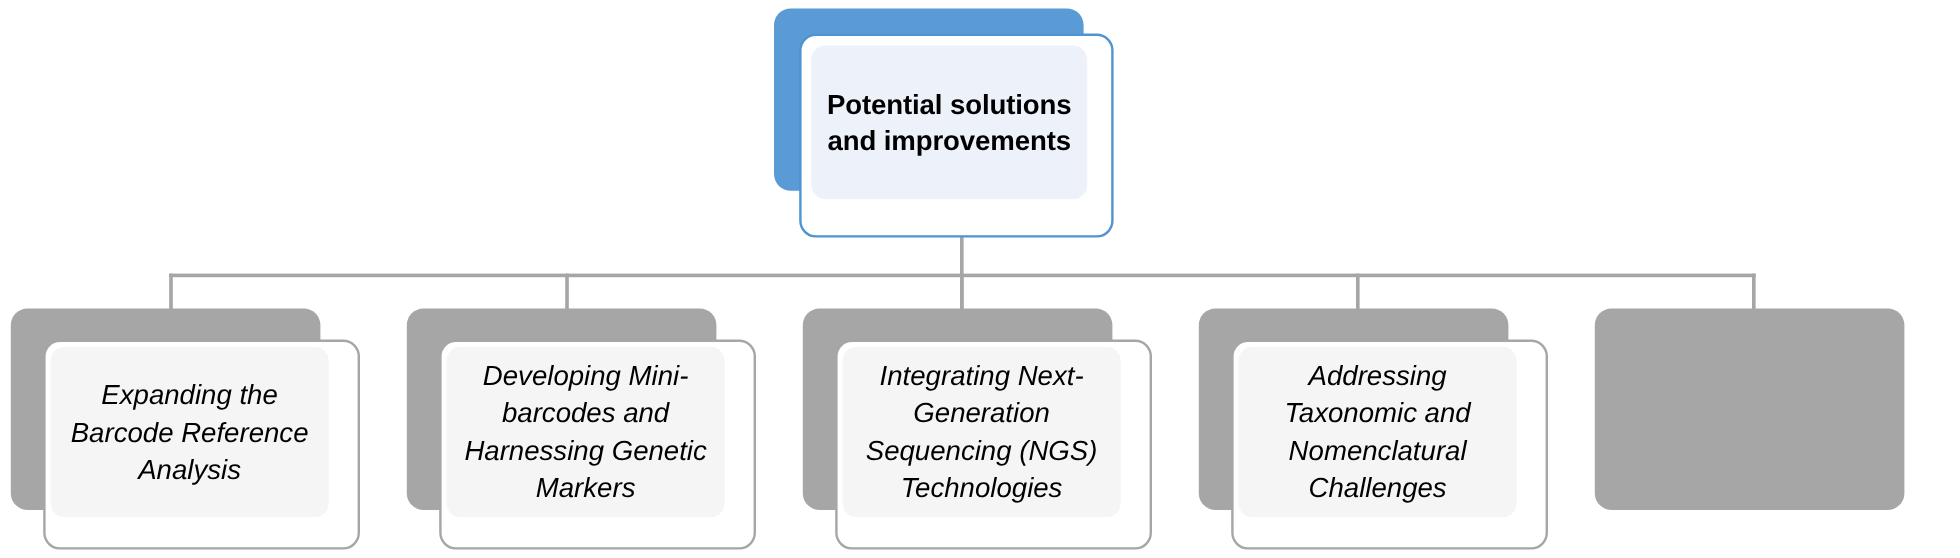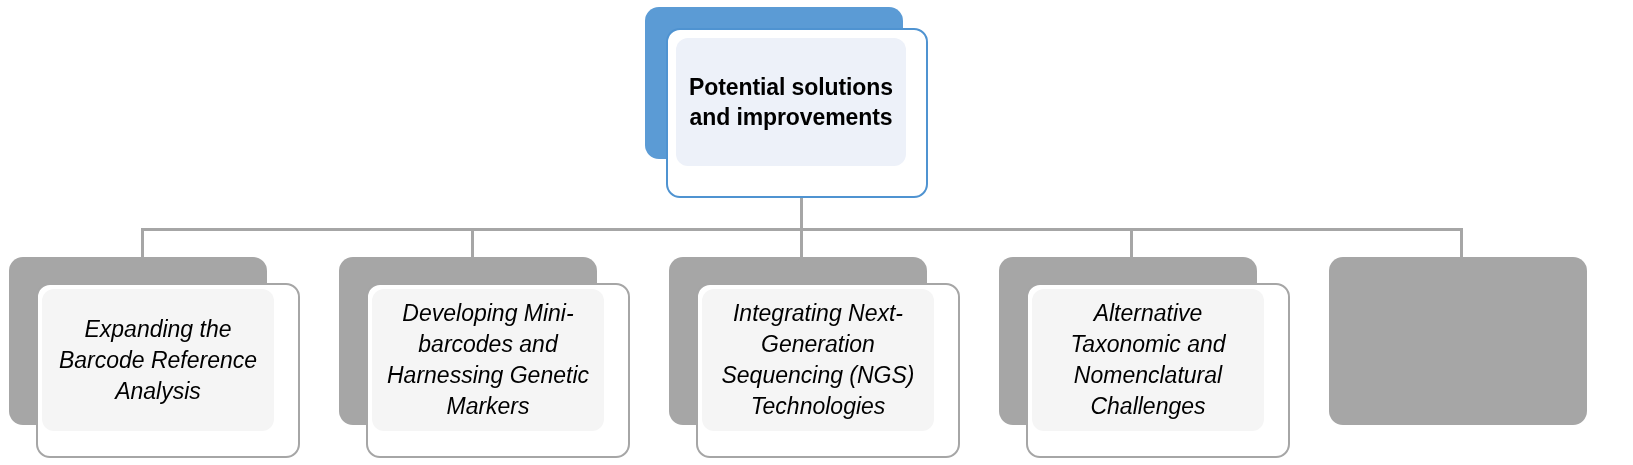--- a/index.html
+++ b/index.html
@@ -164,21 +164,21 @@
 Sequencing (NGS)
 Technologies</span>
       </div>
     </div>
   </div>
 
   <div class="node node-leaf" style="left:0px; top:0px; width:1633px; height:465px;">
     <div class="node-shadow" style="left:999px; top:257px; width:258px; height:168px;"></div>
     <div class="node-card" style="left:1026px; top:283px; width:264px; height:175px;">
       <div class="node-panel" style="left:4px; top:4px; width:232px; height:142px;">
-        <span class="node-text">Alternative
+        <span class="node-text">Addressing
 Taxonomic and
 Nomenclatural
 Challenges</span>
       </div>
     </div>
   </div>
 
   <div class="node node-leaf" style="left:0px; top:0px; width:1633px; height:465px;">
     <div class="node-shadow" style="left:1329px; top:257px; width:258px; height:168px;"></div>
   </div>

